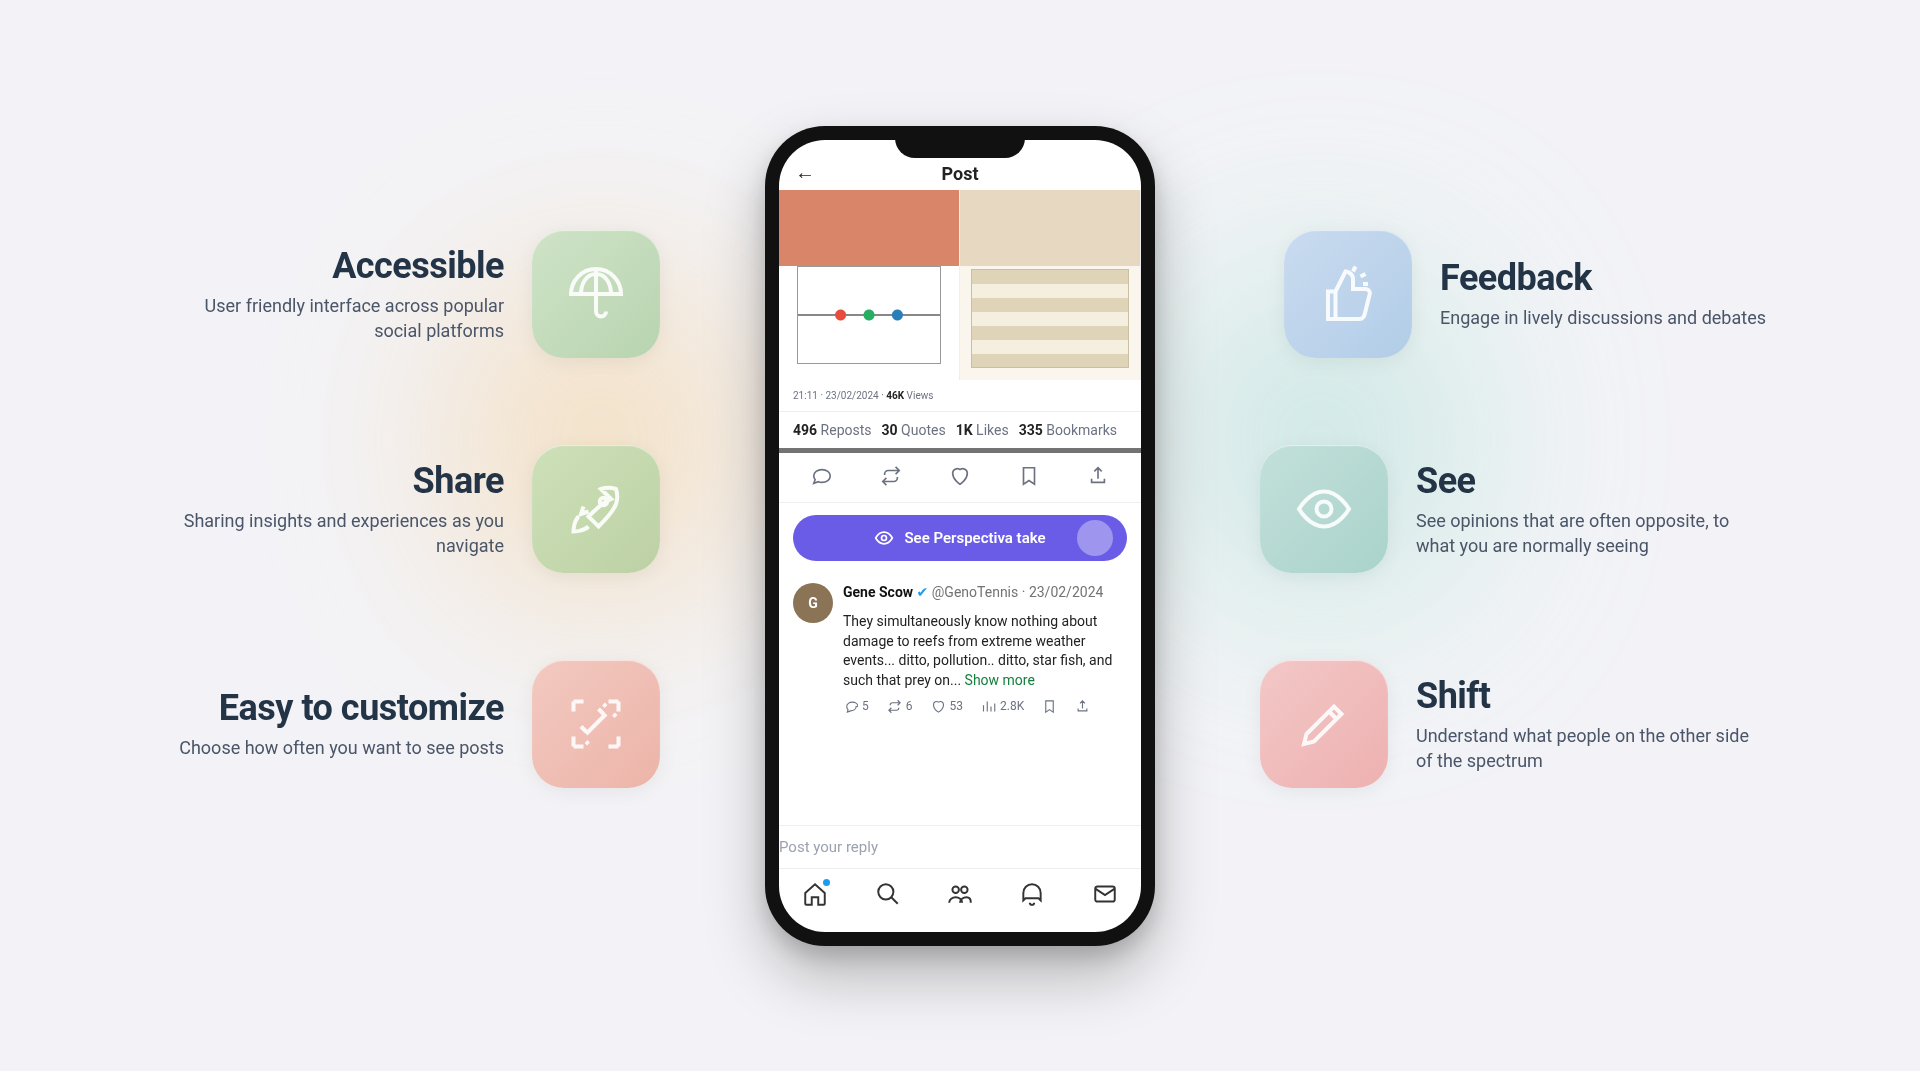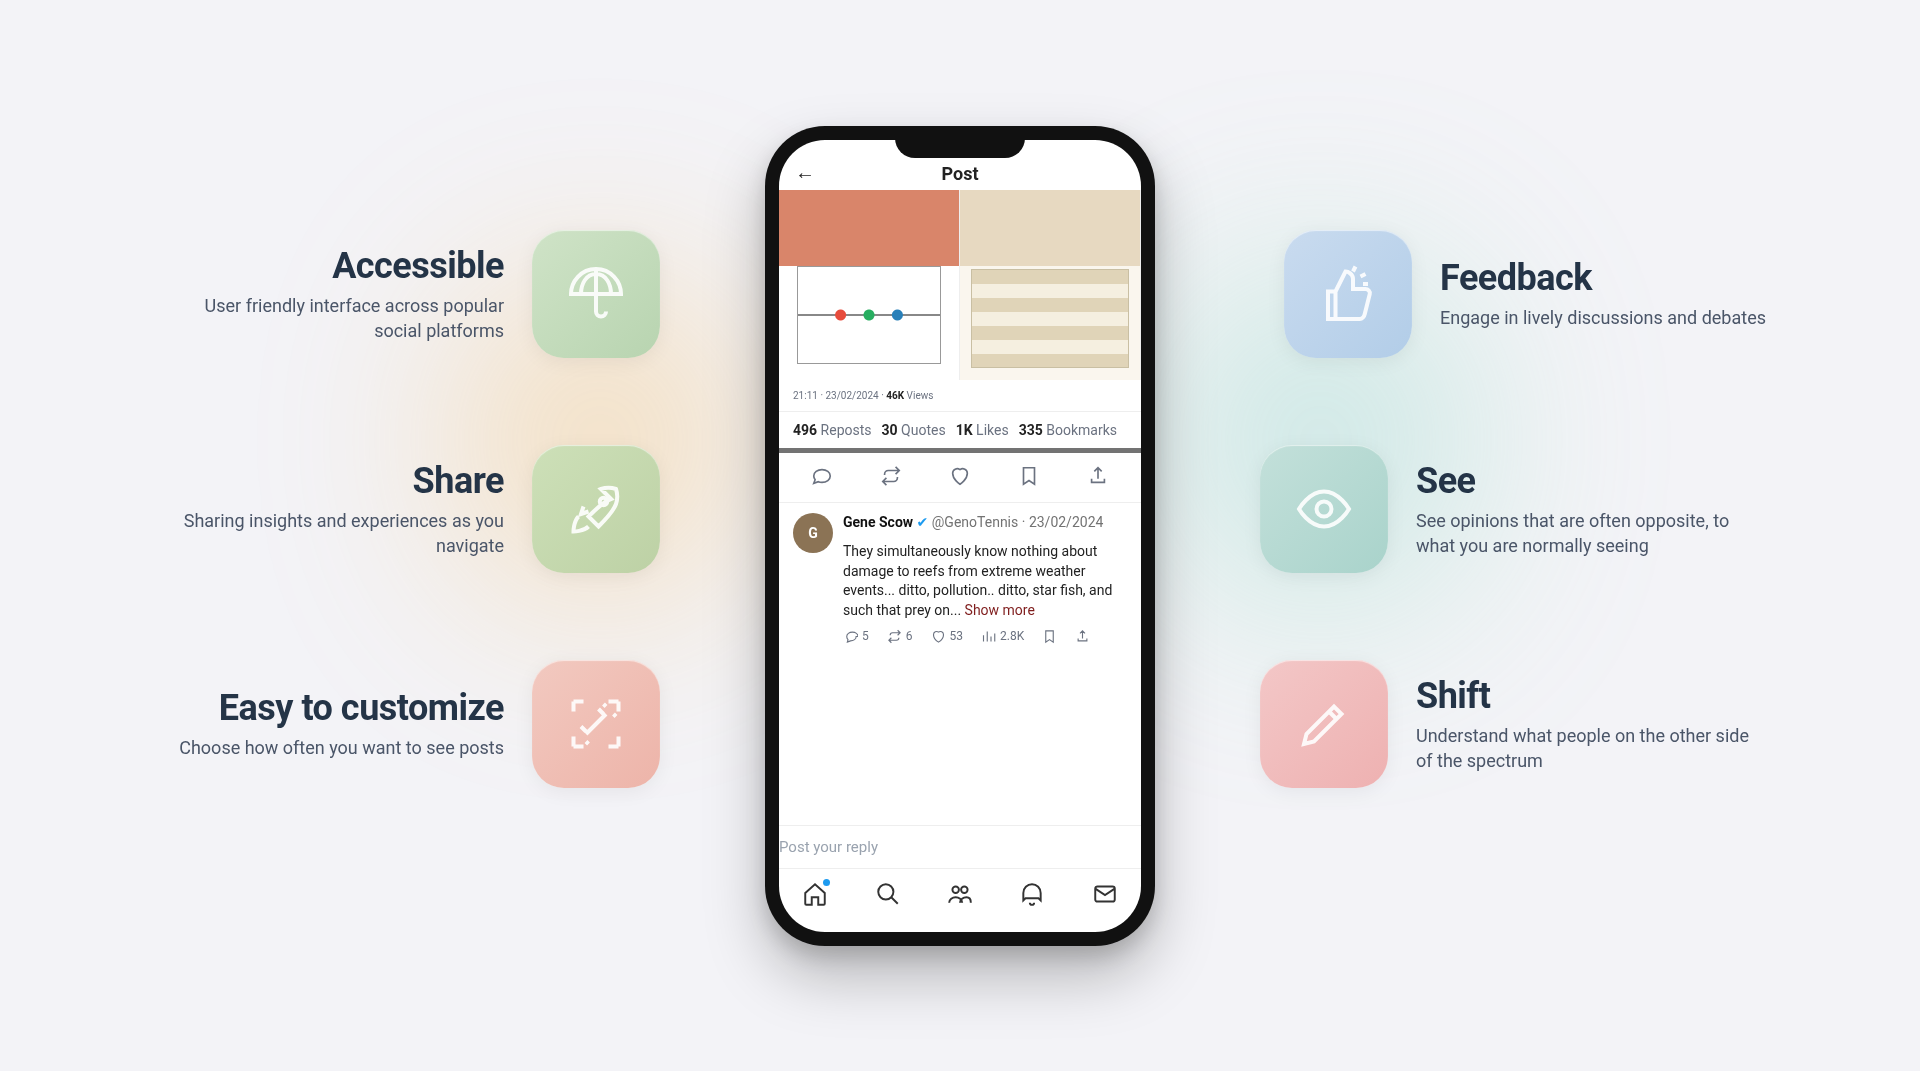--- a/index.html
+++ b/index.html
@@ -118,21 +118,21 @@
     gap:10px; font-weight:600; font-size:15px; position:relative;
   }
   .cta .dot{position:absolute; right:14px; top:50%; transform:translateY(-50%); width:36px;height:36px; border-radius:50%; background:rgba(255,255,255,.35);}
   .cta svg{width:20px;height:20px;stroke:#fff;fill:none;stroke-width:2;}
   .reply{padding:10px 14px; display:flex; gap:10px;}
   .avatar{width:40px;height:40px;border-radius:50%;background:#8b7355;color:#fff;display:flex;align-items:center;justify-content:center;font-weight:700;flex-shrink:0;}
   .replybody{flex:1;font-size:14px;line-height:1.4;}
   .replybody .nm{font-weight:700;color:#111;}
   .replybody .ver{color:#1d9bf0;}
   .replybody .hd{color:#737373;}
-  .replybody .sm{color:#7f1d1d;}
+  .replybody .sm{color:#15803d;}
   .rstats{display:flex;gap:18px;color:#6b7280;font-size:12px;margin-top:8px;align-items:center;}
   .rstats span{display:flex;align-items:center;gap:4px;}
   .rstats svg{width:15px;height:15px;stroke:#6b7280;fill:none;stroke-width:1.8;}
   .compose{margin-top:auto;padding:12px 0;border-top:1px solid #eee;color:#9aa3af;font-size:15px;}
   .tabbar{display:flex;justify-content:space-around;padding:12px 0 22px 0;border-top:1px solid #eee;}
   .tabbar svg{width:26px;height:26px;stroke:#333;fill:none;stroke-width:1.8;}
   .tabbar .home{position:relative;}
   .tabbar .home::after{content:"";position:absolute;top:-2px;right:-2px;width:7px;height:7px;border-radius:50%;background:#1d9bf0;}
 </style>
 </head>
@@ -257,20 +257,28 @@
               <path d="M12 21s-8-5-8-12a5 5 0 0 1 8-4 5 5 0 0 1 8 4c0 7-8 12-8 12z"></path>
             </svg></span>
         <span><svg viewBox="0 0 24 24">
               <path d="M6 3h12v18l-6-4-6 4V3z"></path>
             </svg></span>
         <span><svg viewBox="0 0 24 24">
               <path d="M12 3v12M8 7l4-4 4 4M5 15v4h14v-4"></path>
             </svg></span>
       </div>
 
+      <div class="cta">
+        <svg viewBox="0 0 24 24">
+            <path d="M2 12s4-7 10-7 10 7 10 7-4 7-10 7S2 12 2 12z"></path>
+            <circle cx="12" cy="12" r="3"></circle>
+          </svg>
+        <span>See Perspectiva take</span>
+        <span class="dot"></span>
+      </div>
 
       <div class="reply">
         <div class="avatar">G</div>
         <div class="replybody">
           <div>
             <span class="nm">Gene Scow</span>
             <span class="ver">✔</span>
             <span class="hd">@GenoTennis</span>
             <span class="hd"> · </span>
             <span class="hd">23/02/2024</span>

